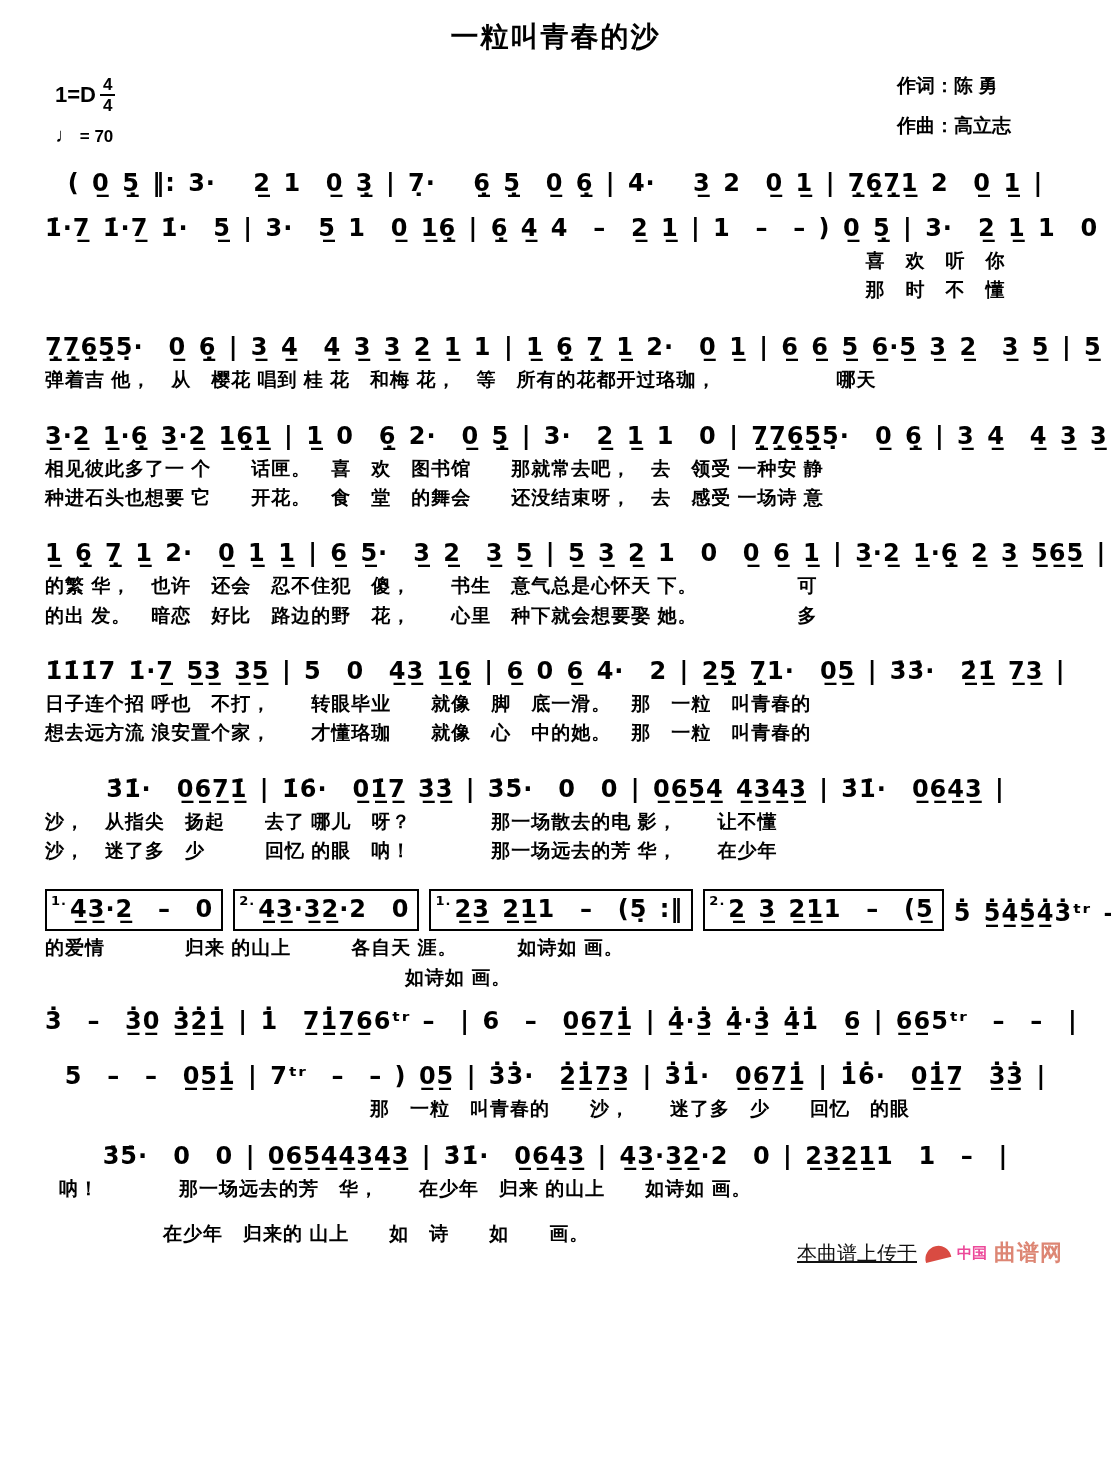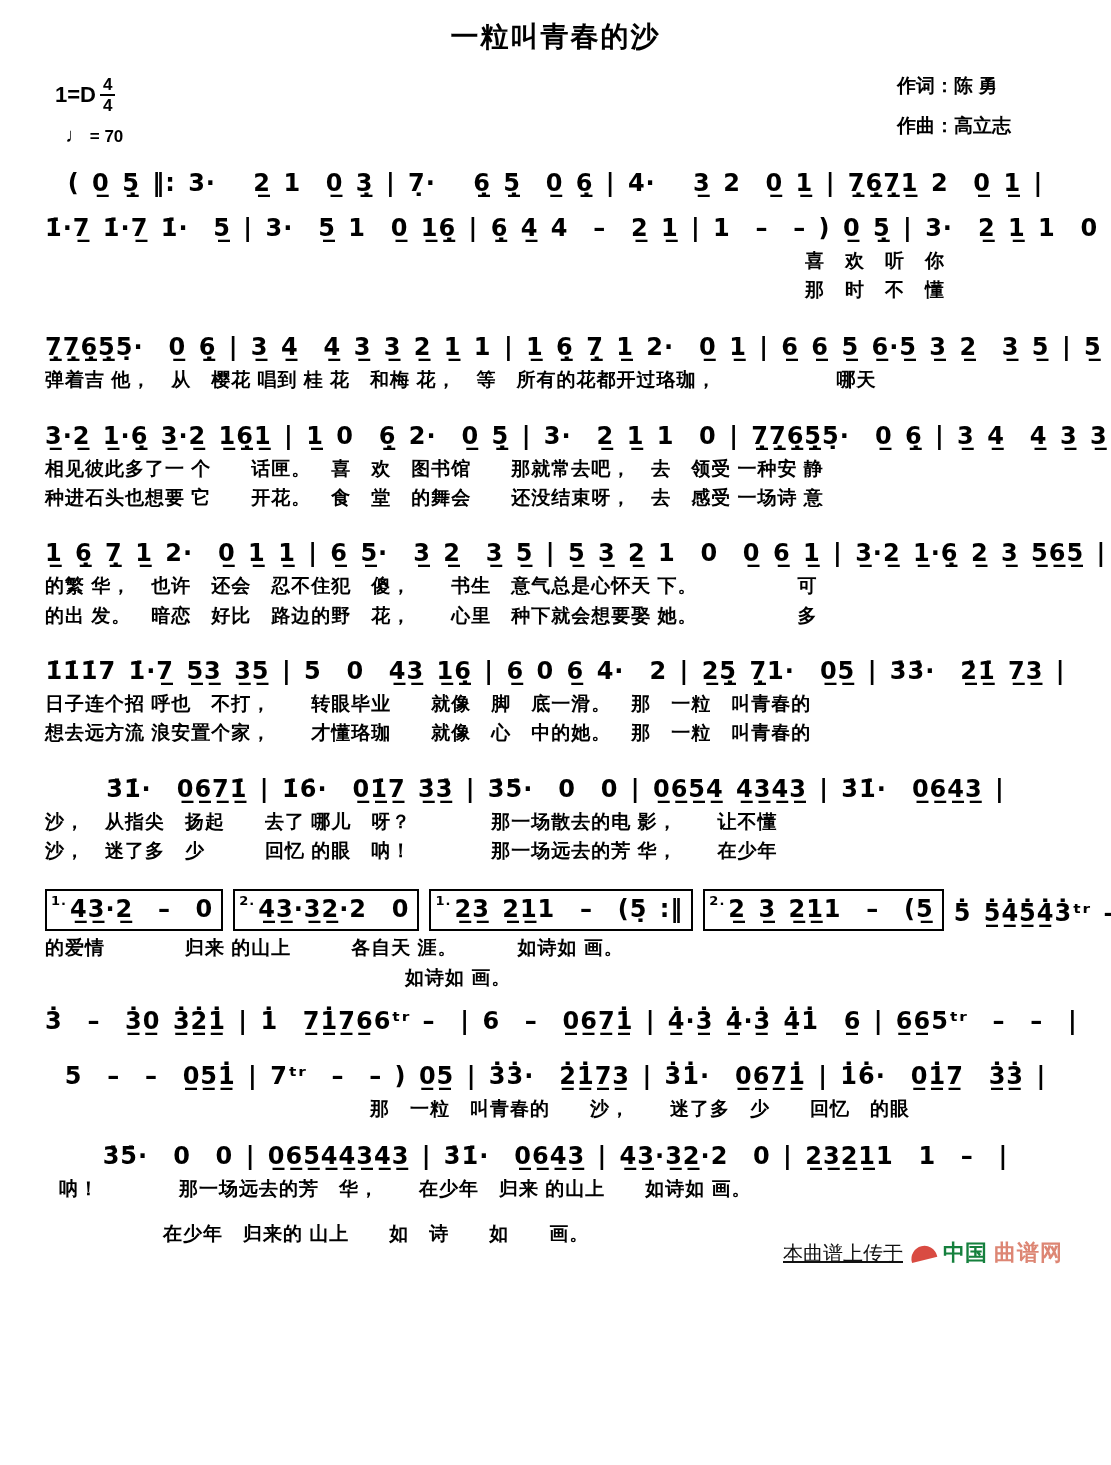--- a/index.html
+++ b/index.html
@@ -9,51 +9,51 @@
     font-family:"Liberation Sans", sans-serif;
     overflow:hidden;
   }
   .page{ position:relative; width:1111px; height:1282px; padding:8px 45px 0 45px; box-sizing:border-box; }
   .title{ text-align:center; font-size:28px; font-weight:bold; letter-spacing:2px; margin:10px 0 6px 0; }
   .meta{ position:relative; height:104px; }
   .keysig{ position:absolute; left:10px; top:14px; font-size:22px; font-weight:bold; display:flex; align-items:center; gap:4px; }
   .frac{ display:inline-flex; flex-direction:column; line-height:1; text-align:center; font-size:17px; font-weight:bold; }
   .frac .num{ border-bottom:2px solid #000; padding:0 3px 1px 3px; }
   .frac .den{ padding-top:1px; }
-  .tempo{ position:absolute; left:20px; top:62px; font-size:17px; font-weight:bold; }
+  .tempo{ position:absolute; left:10px; top:62px; font-size:17px; font-weight:bold; }
   .tempo .glyph{ font-size:20px; }
   .credits{ position:absolute; right:55px; top:4px; font-size:19px; font-weight:bold; line-height:2.1; text-align:left; }
   .system{ position:relative; }
   .notes{
     font-family:"DejaVu Sans", sans-serif;
     font-weight:bold; font-size:24px; line-height:1.45;
     white-space:pre; letter-spacing:1px; word-spacing:3px;text-align:center;
   }
   .lyrics{
     font-size:19px; font-weight:bold; line-height:1.55;
     white-space:pre; letter-spacing:1px;
   }
   .sys-1{ margin-bottom:10px; }
   .sys-2{ margin-bottom:26px; }
   .sys-3,.sys-4,.sys-5,.sys-6,.sys-7{ margin-bottom:24px; }
   .sys-8{ margin-bottom:12px; }
   .sys-9{ margin-bottom:20px; }
   .sys-10,.sys-11{ margin-bottom:16px; }
-  .ind-right{ padding-left:760px; }
+  .ind-right{ padding-left:760px;text-align:center; }
   .ind-s8b{ padding-left:360px; }
   .ind-s10{ padding-left:325px; }
   .ind-s11{ padding-left:14px; }
   .ind-s12{ padding-left:118px; }
   .volta-row{ display:flex; align-items:flex-end; gap:10px; margin-bottom:2px; }
   .volta-box{ border:2px solid #000; padding:1px 8px 2px 4px; position:relative; }
   .volta-label{ font-size:13px; font-weight:bold; vertical-align:top; margin-right:3px; }
   .footer{ position:absolute; right:48px; bottom:14px; display:flex; align-items:center; gap:7px; }
   .footer-text{ font-size:20px; color:#111;text-decoration:underline; }
   .logo-icon{ width:26px; height:14px; background:#d94b42; border-radius:13px 13px 0 0; transform:rotate(-14deg); }
-  .logo-cn{ font-size:22px; font-weight:bold; color:#15803d; }
+  .logo-cn{ font-size:15px; font-weight:bold; color:#ec4899; }
   .logo-site{ font-size:22px; font-weight:bold; color:#dd8674; letter-spacing:1px; }
 </style>
 </head>
 <body>
 
 <div class="page">
 
   <div class="title">一粒叫青春的沙</div>
 
   <div class="meta">

